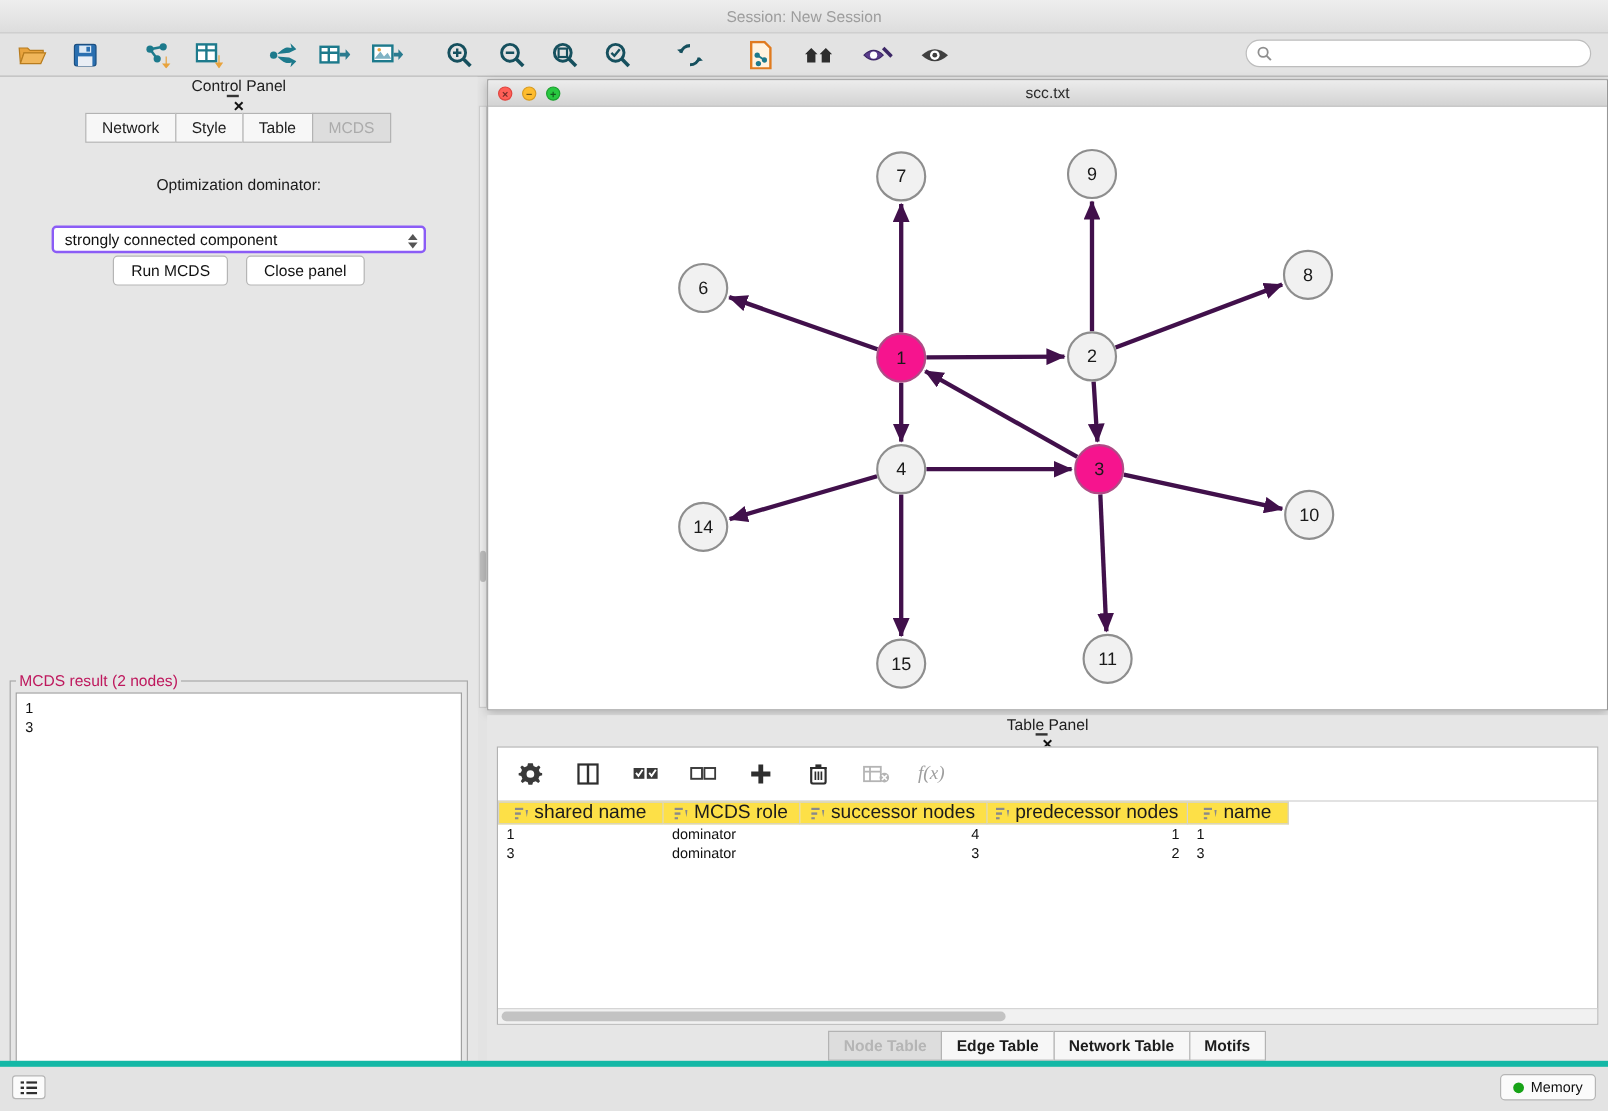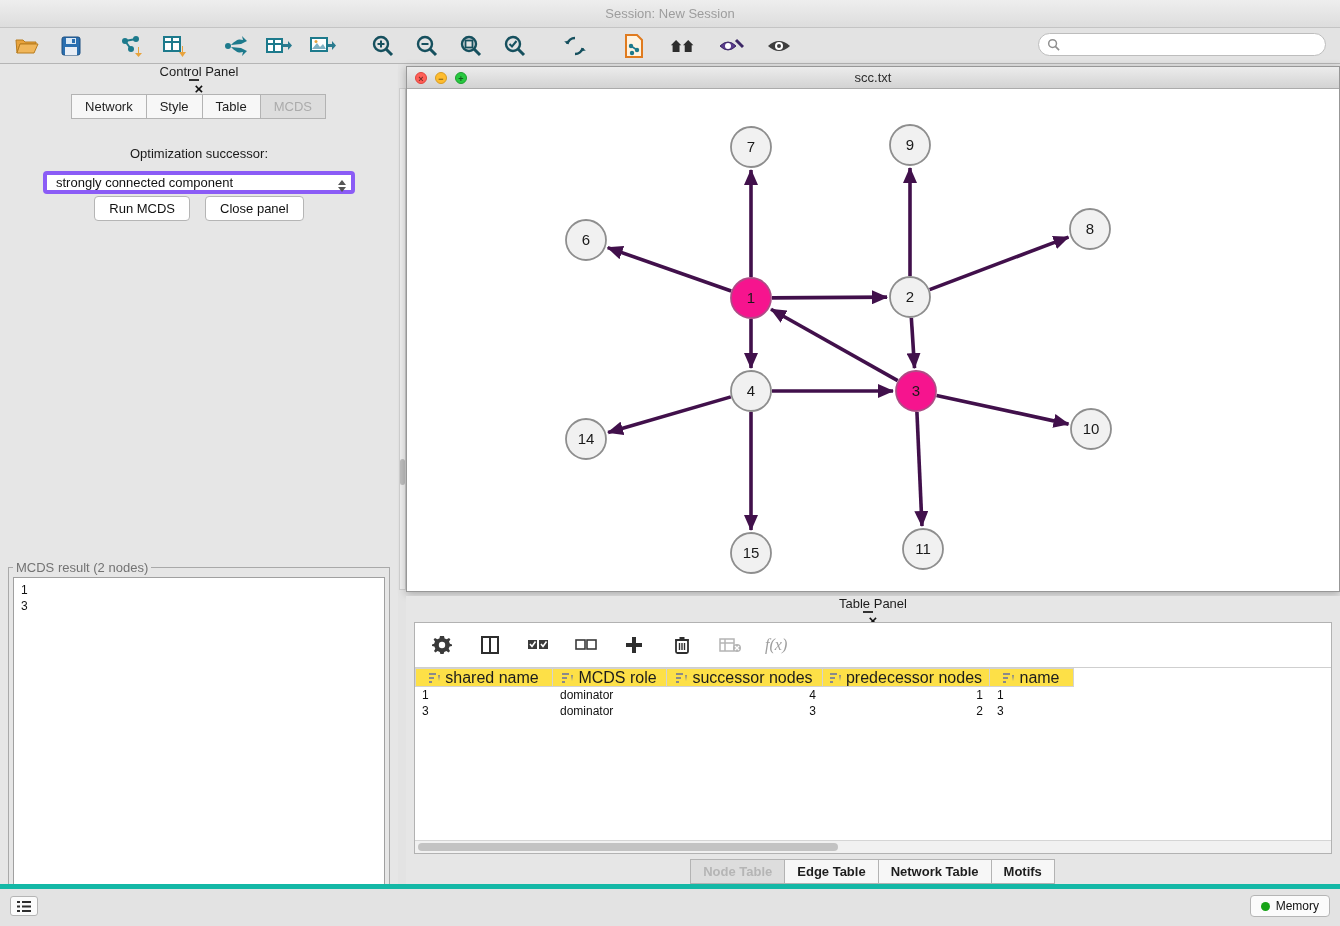--- a/index.html
+++ b/index.html
@@ -28,32 +28,32 @@
   .control-panel { position:absolute; top:64px; left:0; width:398px; height:824px; background:#e6e6e6; }
   .panel-header { height:26px; display:flex; align-items:center; padding:0 10px; font-size:13px; color:#1d1d1d;flex-direction:column; }
   .panel-header .spacer { flex:1; }
   .float-box { width:10px; height:9px; border:1.5px solid #333; display:inline-block; margin-right:10px; }
   .close-x { font-size:15px; font-weight:bold; color:#111; line-height:1; }
   .cp-tabs { display:flex; justify-content:center; margin-top:4px; }
   .cp-tab { font-size:13px; padding:4px 13px; border:1px solid #b3b3b3; background:#f7f7f7; margin-left:-1px; color:#1d1d1d; }
   .cp-tab.active { background:#dddddd; color:#ababab; }
   .cp-body { position:absolute; top:70px; left:0; right:0; bottom:0; background:#e6e6e6; }
   .opt-label { text-align:center; font-size:13px; color:#1a1a1a; margin-top:12px; }
-  .dropdown { position:relative; margin:10px auto 0 auto; width:312px; height:23px; background:#ffffff;
-    border:4px solid #8b5cf6; border-radius:4px; font-size:13px; color:#111;
+  .dropdown { position:relative; margin:27px auto 0 auto; width:312px; height:23px; background:#ffffff;
+    border:2px solid #8b5cf6; border-radius:4px; font-size:13px; color:#111;
     display:flex; align-items:center; padding:0 22px 0 9px; }
   .dd-stepper { position:absolute; right:4px; top:3px; width:11px; height:16px;
     display:flex; flex-direction:column; align-items:center; justify-content:center; gap:2px; }
   .dd-stepper .up { width:0; height:0; border-left:4px solid transparent; border-right:4px solid transparent; border-bottom:5px solid #555; }
   .dd-stepper .down { width:0; height:0; border-left:4px solid transparent; border-right:4px solid transparent; border-top:5px solid #555; }
   .cp-buttons { display:flex; justify-content:center; gap:15px; margin-top:2px; }
   .push-btn { font-size:13px; color:#111; background:#ffffff; border:1px solid #b5b5b5; border-radius:4px; padding:4px 14px; }
   .result-fieldset { position:absolute; left:8px; top:426px; width:382px; height:384px;
     border:1px solid #a9a9a9; background:#e6e6e6; }
-  .result-fieldset legend { font-size:13px; color:#737373; margin-left:4px; padding:0 3px; }
+  .result-fieldset legend { font-size:13px; color:#be185d; margin-left:4px; padding:0 3px; }
   .result-inner { position:absolute; left:4px; right:4px; top:2px; bottom:4px; background:#ffffff; border:1px solid #a0a0a0;
     font-size:12px; color:#111; padding:4px 7px; white-space:pre-line; line-height:16px; }
 
   
   .net-window { position:absolute; left:406px; top:66px; width:934px; height:526px;
     background:#ffffff; border:1px solid #979797; box-shadow:0 2px 8px rgba(0,0,0,0.25); }
   .net-titlebar { height:22px; background:linear-gradient(#ececec,#d3d3d3); border-bottom:1px solid #ababab;
     text-align:center; line-height:22px; font-size:13px; color:#2c2c2c; position:relative; }
   .lights { position:absolute; left:8px; top:5px; display:flex; gap:8px; }
   .light { width:12px; height:12px; border-radius:50%; font-size:9px; line-height:12px; text-align:center; color:rgba(0,0,0,0.55); font-weight:bold; }
@@ -250,21 +250,21 @@
       <span class="float-box"></span>
       <span class="close-x">×</span>
     </div>
     <div class="cp-tabs" id="cp-tabs">
         <div class="cp-tab">Network</div>
         <div class="cp-tab">Style</div>
         <div class="cp-tab">Table</div>
         <div class="cp-tab active">MCDS</div>
       </div>
     <div class="cp-body">
-      <div class="opt-label">Optimization successor:</div>
+      <div class="opt-label">Optimization dominator:</div>
       <div class="dropdown">
         <span>strongly connected component</span>
         <span class="dd-stepper">
             <span class="up"></span>
             <span class="down"></span>
           </span>
       </div>
       <div class="cp-buttons">
         <button class="push-btn">Run MCDS</button>
         <button class="push-btn">Close panel</button>

